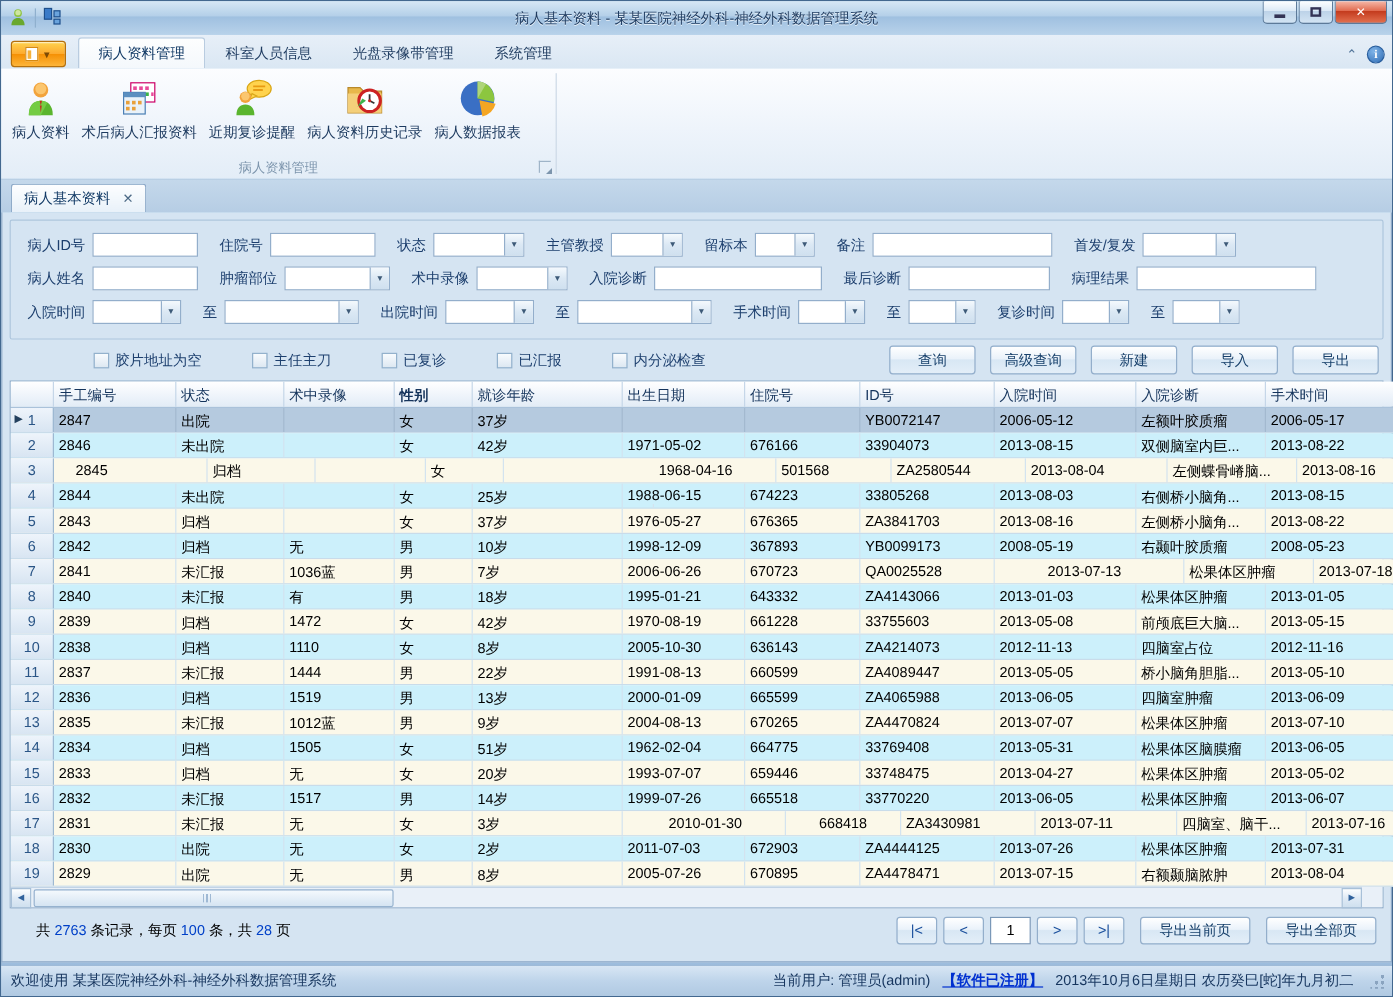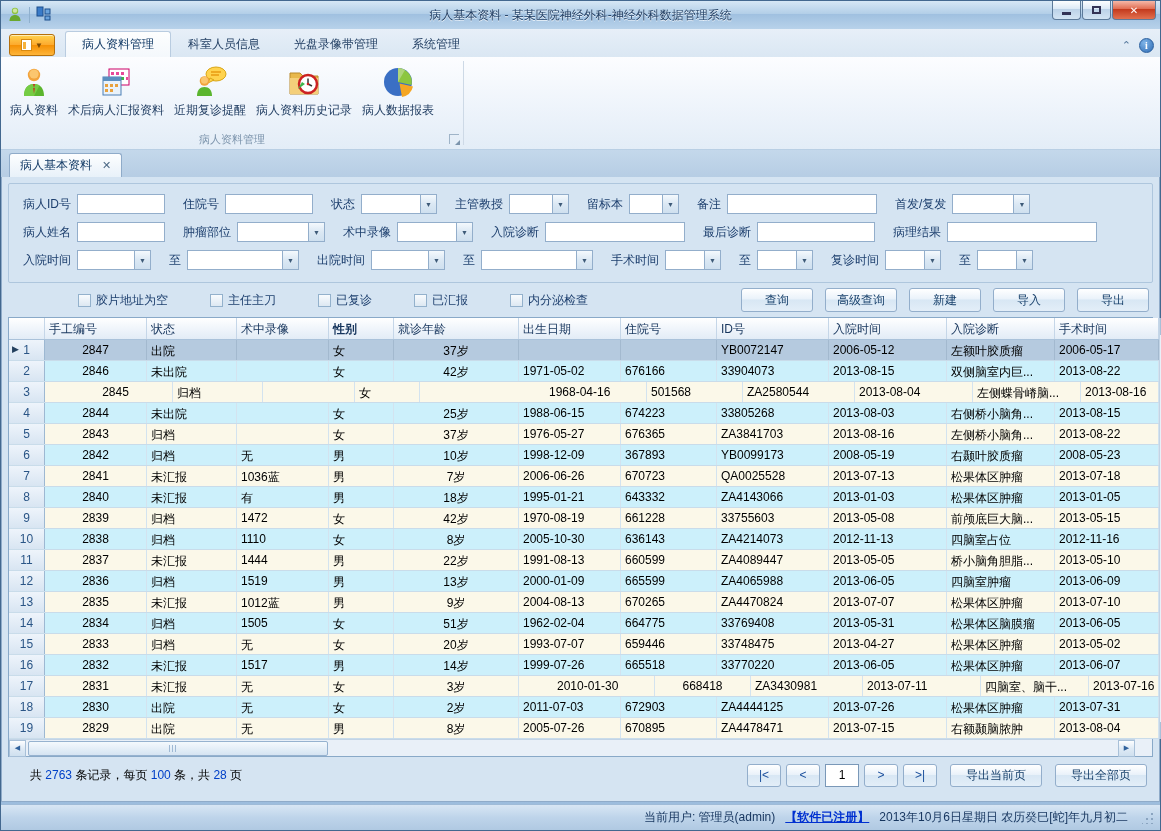--- a/index.html
+++ b/index.html
@@ -100,21 +100,21 @@
   .grid { flex:0 0 auto; border:1px solid #89a9c8; background:#fff; display:flex; flex-direction:column; }
   .grid-main { display:flex; }
   .grid-cols { flex:1; }
   .ghead { display:flex; height:22px; background:linear-gradient(#ffffff,#f0f5fb 50%,#e2ecf6);
     border-bottom:1px solid #aac2da; }
   .ghead .hcell { border-right:1px solid #c5d6e8; color:#15345c; padding:3px 4px 0 4px;
     overflow:hidden; white-space:nowrap; }
   .grow { display:flex; height:21px; border-bottom:1px solid #c9dcEA; border-bottom:1px solid #c9dcea; }
   .gcell { padding:3px 4px 0 4px; border-right:1px solid #d3e3ef; overflow:hidden;
     white-space:nowrap; color:#000; }
-  .gcell.r { text-align:center; }
+  .gcell.r { text-align:left; }
   .rowhdr { background:linear-gradient(#eef4fb,#d8e5f2); border-right:1px solid #9db8d2;
     color:#2a5586; text-align:center; position:relative; padding:3px 4px 0 4px; }
   .rowhdr .sel-arrow { position:absolute; left:3px; top:4px; font-size:9px; color:#23405e; }
   .grow.cyan { background:#ccf0fb; }
   .grow.cream { background:#fbf8e9; }
   .grow.selected { background:#b5cadf; }
   .grow.selected .gcell { border-right-color:#a3b9cf; }
 
   
   .vscroll { width:17px; background:#e9f0f8; border-left:1px solid #c2d4e6; display:flex;
@@ -609,21 +609,21 @@
               <div class="grow cream">
                 <div class="rowhdr" style="width: 36px;"><span>7</span></div>
                 <div class="gcell r" style="width: 102px;">2841</div>
                 <div class="gcell" style="width: 90px;">未汇报</div>
                 <div class="gcell" style="width: 92px;">1036蓝</div>
                 <div class="gcell" style="width: 65px;">男</div>
                 <div class="gcell r" style="width: 125px;">7岁</div>
                 <div class="gcell" style="width: 102px;">2006-06-26</div>
                 <div class="gcell" style="width: 96px;">670723</div>
                 <div class="gcell" style="width: 112px;">QA0025528</div>
-                <div class="gcell" style="width: 118px;">2013-07-13</div>
+                <div class="gcell" style="width: 118px; margin-left: 40px;">2013-07-13</div>
                 <div class="gcell" style="width: 108px;">松果体区肿瘤</div>
                 <div class="gcell" style="flex: 1 1 0%;">2013-07-18</div>
               </div>
               <div class="grow cyan">
                 <div class="rowhdr" style="width: 36px;"><span>8</span></div>
                 <div class="gcell r" style="width: 102px;">2840</div>
                 <div class="gcell" style="width: 90px;">未汇报</div>
                 <div class="gcell" style="width: 92px;">有</div>
                 <div class="gcell" style="width: 65px;">男</div>
                 <div class="gcell r" style="width: 125px;">18岁</div>
@@ -817,20 +817,21 @@
         <div class="pbtn">&gt;</div>
         <div class="pbtn">&gt;|</div>
         <div class="exp-btn">导出当前页</div>
         <div class="exp-btn">导出全部页</div>
       </div>
     </div>
 
   </div>
 
   <div class="statusbar">
+    <span>欢迎使用 某某医院神经外科-神经外科数据管理系统</span>
     <div class="sb-right">
       <span>当前用户: 管理员(admin)</span>
       <span class="registered">【软件已注册】</span>
       <span>2013年10月6日星期日 农历癸巳[蛇]年九月初二</span>
       <span class="grip"></span>
     </div>
   </div>
 
 </div>
 

